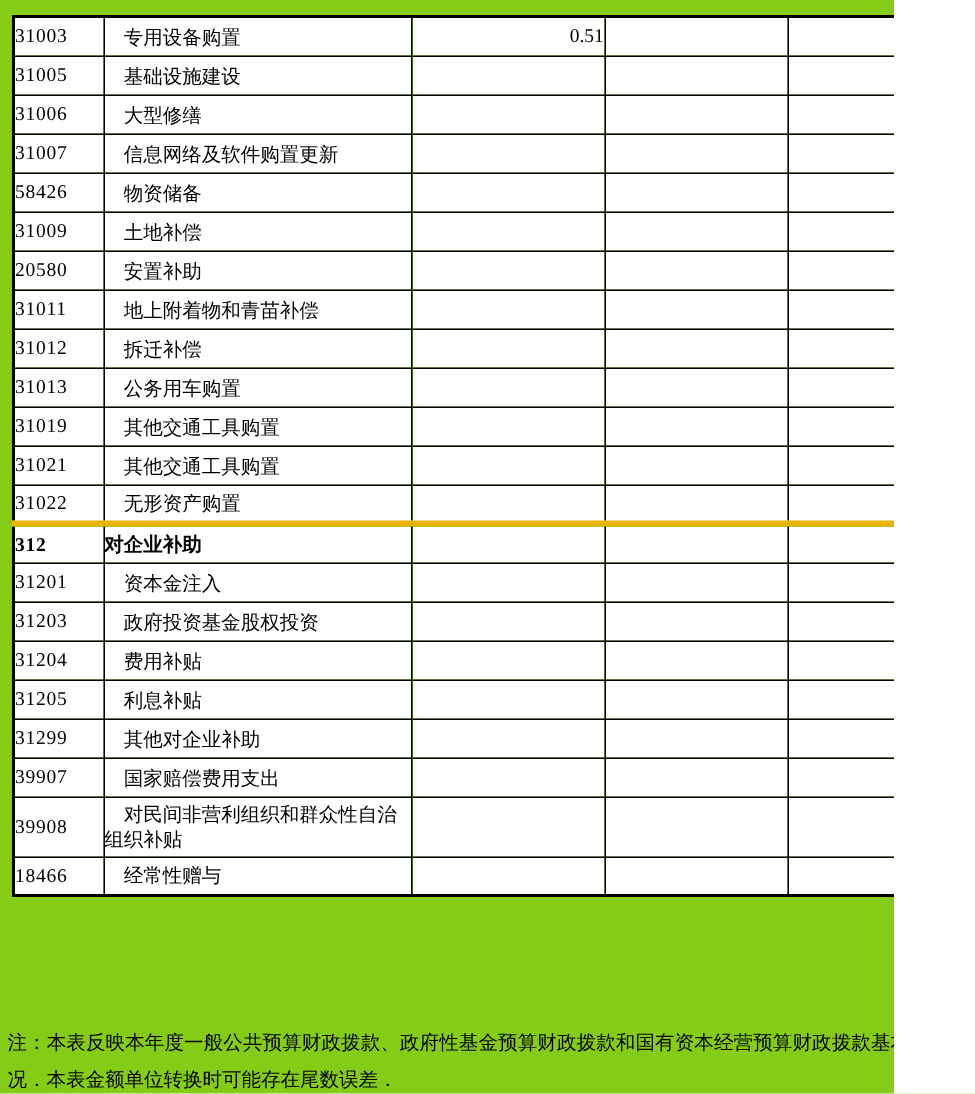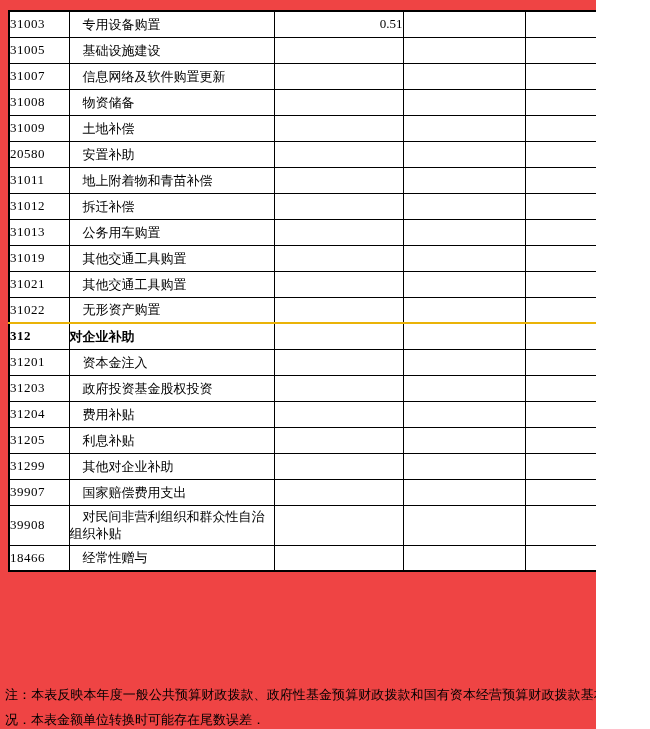--- a/index.html
+++ b/index.html
@@ -9,21 +9,21 @@
     width: 650px;
     height: 729px;
     font-family: "Liberation Serif", "DejaVu Serif", serif;
     color: #000000;
     position: relative;
   }
   .page {
     position: relative;
     width: 596px;
     height: 729px;
-    background: #ef4444;
+    background: #84cc16;
     overflow: hidden;
   }
   table.budget {
     position: absolute;
     left: 8px;
     top: 10px;
     width: 631px;
     border-collapse: collapse;
     table-layout: fixed;
     border: 2px solid #000000;
@@ -47,21 +47,21 @@
     padding-right: 4px;
     text-indent: 13px;
     line-height: 17px;
   }
   td.val {
     text-align: right;
     padding-right: 4px;
   }
   tr.section td {
     font-weight: bold;
-    border-top: 2px solid #eab308;
+    border-top: 4px solid #eab308;
   }
   tr.section td.name { text-indent: 0; }
   .footnote {
     position: absolute;
     left: 5px;
     top: 682px;
     width: 641px;
     font-size: 13px;
     line-height: 25px;
     text-align: justify;
@@ -90,28 +90,35 @@
     <td class="val">0.51</td>
   </tr>
         <tr>
     <td class="code">31005</td>
     <td class="name">基础设施建设</td>
     <td class="val"></td>
     <td class="val"></td>
     <td class="val"></td>
   </tr>
         <tr>
+    <td class="code">31006</td>
+    <td class="name">大型修缮</td>
+    <td class="val"></td>
+    <td class="val"></td>
+    <td class="val"></td>
+  </tr>
+        <tr>
     <td class="code">31007</td>
     <td class="name">信息网络及软件购置更新</td>
     <td class="val"></td>
     <td class="val"></td>
     <td class="val"></td>
   </tr>
         <tr>
-    <td class="code">31008</td>
+    <td class="code">58426</td>
     <td class="name">物资储备</td>
     <td class="val"></td>
     <td class="val"></td>
     <td class="val"></td>
   </tr>
         <tr>
     <td class="code">31009</td>
     <td class="name">土地补偿</td>
     <td class="val"></td>
     <td class="val"></td>

